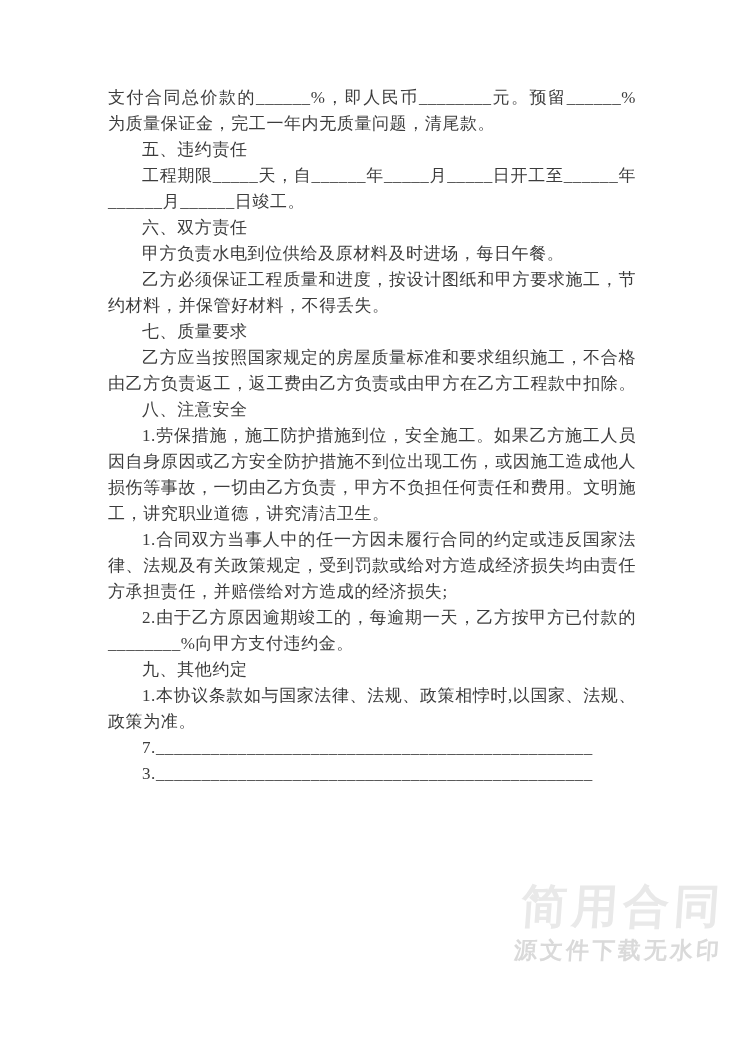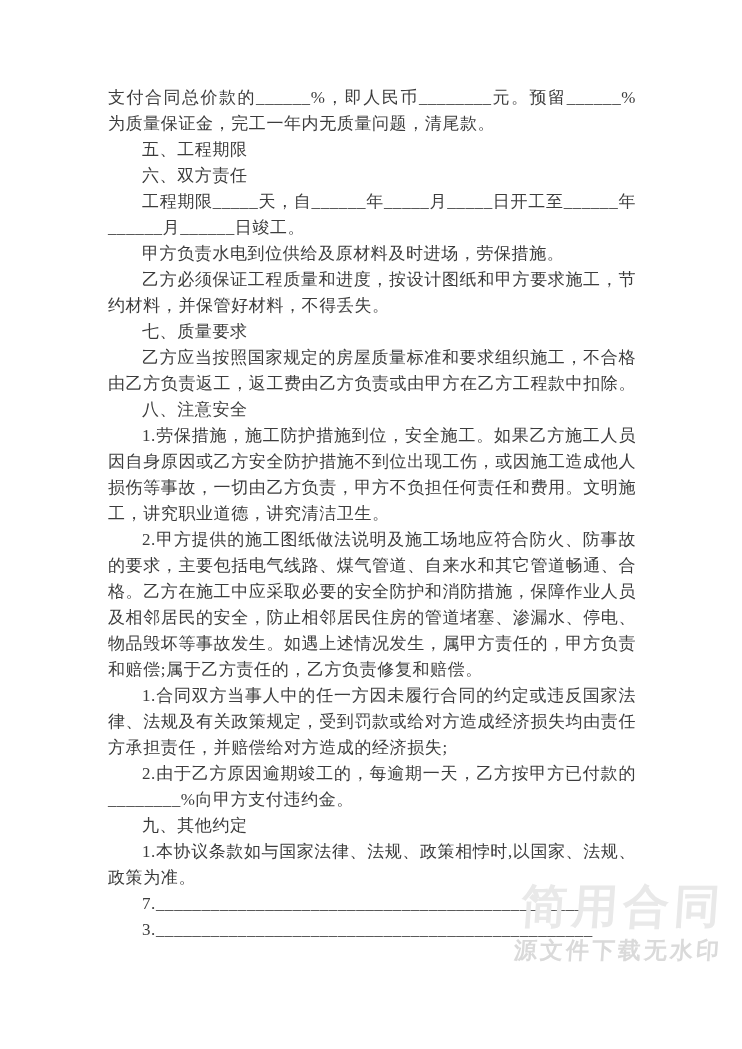--- a/index.html
+++ b/index.html
@@ -65,30 +65,29 @@
     }
   </style>
 </head>
 <body>
 
 <div class="page">
 
   <main class="content">
 
   <p class="para">支付合同总价款的______%，即人民币________元。预留______%为质量保证金，完工一年内无质量问题，清尾款。</p>
-      <p class="para indent">五、工程期限</p>
+      <p class="para indent">五、违约责任</p>
+      <p class="para indent">工程期限_____天，自______年_____月_____日开工至______年______月______日竣工。</p>
       <p class="para indent">六、双方责任</p>
-      <p class="para indent">工程期限_____天，自______年_____月_____日开工至______年______月______日竣工。</p>
-      <p class="para indent">甲方负责水电到位供给及原材料及时进场，劳保措施。</p>
+      <p class="para indent">甲方负责水电到位供给及原材料及时进场，每日午餐。</p>
       <p class="para indent">乙方必须保证工程质量和进度，按设计图纸和甲方要求施工，节约材料，并保管好材料，不得丢失。</p>
       <p class="para indent">七、质量要求</p>
       <p class="para indent">乙方应当按照国家规定的房屋质量标准和要求组织施工，不合格由乙方负责返工，返工费由乙方负责或由甲方在乙方工程款中扣除。</p>
       <p class="para indent">八、注意安全</p>
       <p class="para indent">1.劳保措施，施工防护措施到位，安全施工。如果乙方施工人员因自身原因或乙方安全防护措施不到位出现工伤，或因施工造成他人损伤等事故，一切由乙方负责，甲方不负担任何责任和费用。文明施工，讲究职业道德，讲究清洁卫生。</p>
-      <p class="para indent">2.甲方提供的施工图纸做法说明及施工场地应符合防火、防事故的要求，主要包括电气线路、煤气管道、自来水和其它管道畅通、合格。乙方在施工中应采取必要的安全防护和消防措施，保障作业人员及相邻居民的安全，防止相邻居民住房的管道堵塞、渗漏水、停电、物品毁坏等事故发生。如遇上述情况发生，属甲方责任的，甲方负责和赔偿;属于乙方责任的，乙方负责修复和赔偿。</p>
       <p class="para indent">1.合同双方当事人中的任一方因未履行合同的约定或违反国家法律、法规及有关政策规定，受到罚款或给对方造成经济损失均由责任方承担责任，并赔偿给对方造成的经济损失;</p>
       <p class="para indent">2.由于乙方原因逾期竣工的，每逾期一天，乙方按甲方已付款的________%向甲方支付违约金。</p>
       <p class="para indent">九、其他约定</p>
       <p class="para indent">1.本协议条款如与国家法律、法规、政策相悖时,以国家、法规、政策为准。</p>
       <p class="para indent">7.________________________________________________</p>
       <p class="para indent">3.________________________________________________</p>
     </main>
 
   <div class="watermark">
     <div class="wm-title">简用合同</div>

